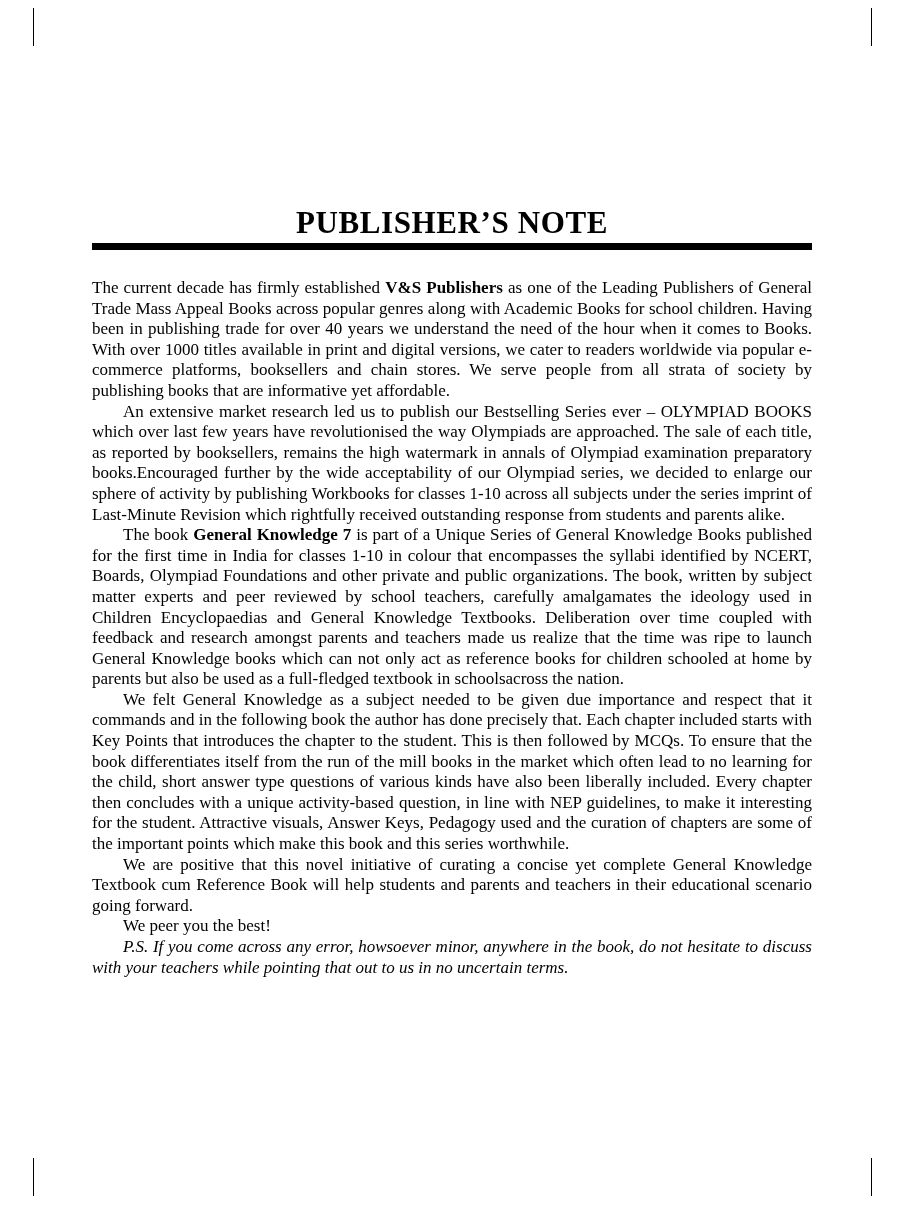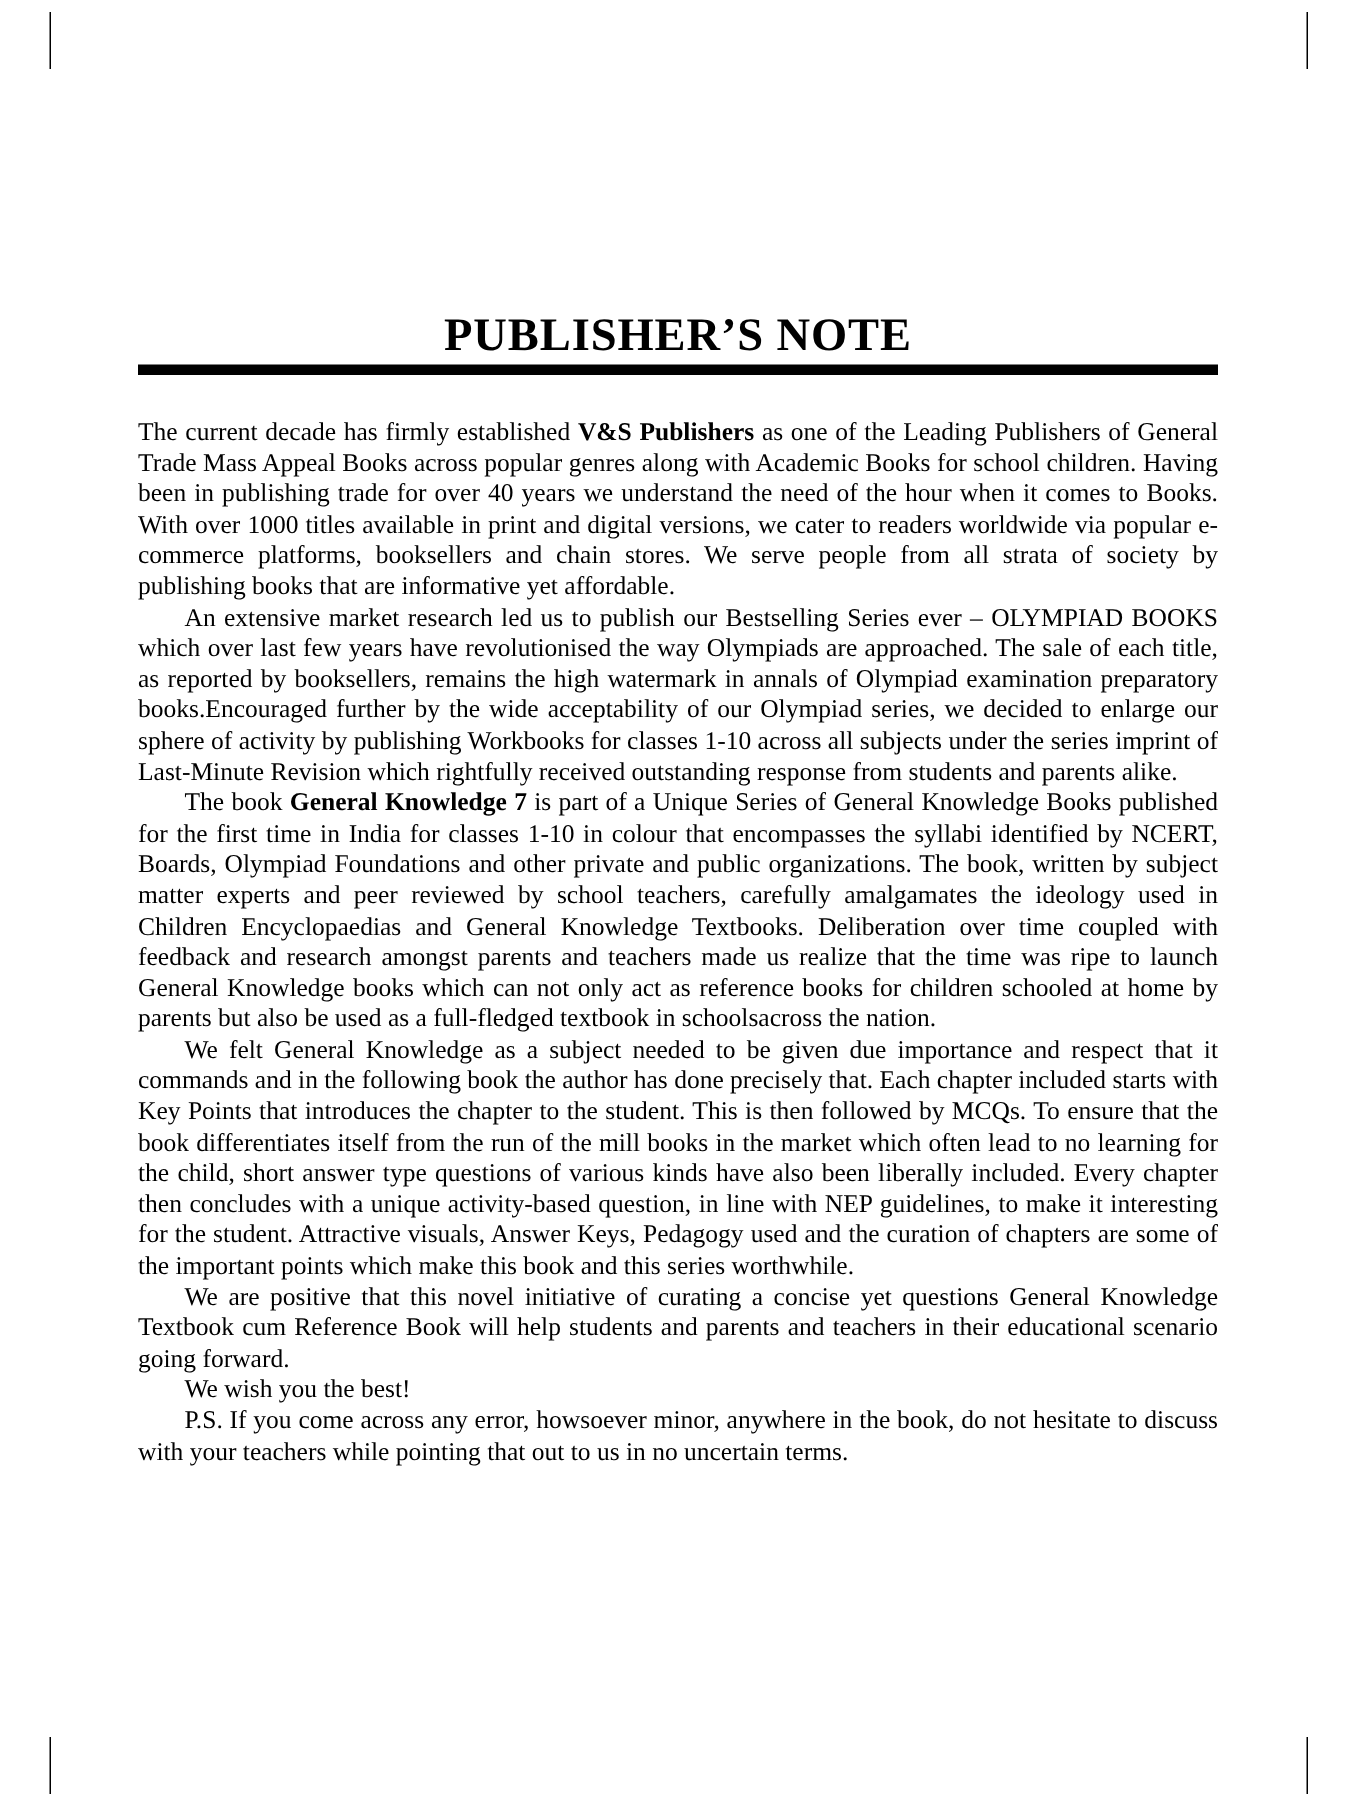--- a/index.html
+++ b/index.html
@@ -68,20 +68,21 @@
 
   .body-text p {
     margin: 0 0 0 0;
     text-indent: 31px;
     text-align: justify;
   }
   .body-text p.first {
     text-indent: 0;
   }
   .body-text p.italic {
+    font-style: italic;
   }
   .body-text b {
     font-weight: bold;
   }
 </style>
 </head>
 <body>
 
 <div class="crop-mark crop-tl-v"></div>
 <div class="crop-mark crop-tr-v"></div>
@@ -89,17 +90,17 @@
 <div class="crop-mark crop-br-v"></div>
 
 <div class="page">
   <div class="doc-title">PUBLISHER’S NOTE</div>
   <div class="title-rule"></div>
   <div class="body-text">
       <p class="first"><span>The current decade has firmly established </span><b>V&amp;S Publishers</b><span> as one of the Leading Publishers of General Trade Mass Appeal Books across popular genres along with Academic Books for school children. Having been in publishing trade for over 40 years we understand the need of the hour when it comes to Books. With over 1000 titles available in print and digital versions, we cater to readers worldwide via popular e-commerce platforms, booksellers and chain stores. We serve people from all strata of society by publishing books that are informative yet affordable.</span></p>
       <p><span>An extensive market research led us to publish our Bestselling Series ever – OLYMPIAD BOOKS which over last few years have revolutionised the way Olympiads are approached. The sale of each title, as reported by booksellers, remains the high watermark in annals of Olympiad examination preparatory books.Encouraged further by the wide acceptability of our Olympiad series, we decided to enlarge our sphere of activity by publishing Workbooks for classes 1-10 across all subjects under the series imprint of Last-Minute Revision which rightfully received outstanding response from students and parents alike.</span></p>
       <p><span>The book </span><b>General Knowledge 7</b><span> is part of a Unique Series of General Knowledge Books published for the first time in India for classes 1-10 in colour that encompasses the syllabi identified by NCERT, Boards, Olympiad Foundations and other private and public organizations. The book, written by subject matter experts and peer reviewed by school teachers, carefully amalgamates the ideology used in Children Encyclopaedias and General Knowledge Textbooks. Deliberation over time coupled with feedback and research amongst parents and teachers made us realize that the time was ripe to launch General Knowledge books which can not only act as reference books for children schooled at home by parents but also be used as a full-fledged textbook in schoolsacross the nation.</span></p>
       <p><span>We felt General Knowledge as a subject needed to be given due importance and respect that it commands and in the following book the author has done precisely that. Each chapter included starts with Key Points that introduces the chapter to the student. This is then followed by MCQs. To ensure that the book differentiates itself from the run of the mill books in the market which often lead to no learning for the child, short answer type questions of various kinds have also been liberally included. Every chapter then concludes with a unique activity-based question, in line with NEP guidelines, to make it interesting for the student. Attractive visuals, Answer Keys, Pedagogy used and the curation of chapters are some of the important points which make this book and this series worthwhile.</span></p>
-      <p><span>We are positive that this novel initiative of curating a concise yet questions General Knowledge Textbook cum Reference Book will help students and parents and teachers in their educational scenario going forward.</span></p>
-      <p><span>We wish you the best!</span></p>
+      <p><span>We are positive that this novel initiative of curating a concise yet complete General Knowledge Textbook cum Reference Book will help students and parents and teachers in their educational scenario going forward.</span></p>
+      <p><span>We peer you the best!</span></p>
       <p class="italic"><span>P.S. If you come across any error, howsoever minor, anywhere in the book, do not hesitate to discuss with your teachers while pointing that out to us in no uncertain terms.</span></p>
     </div>
 </div>
 
 </body></html>

